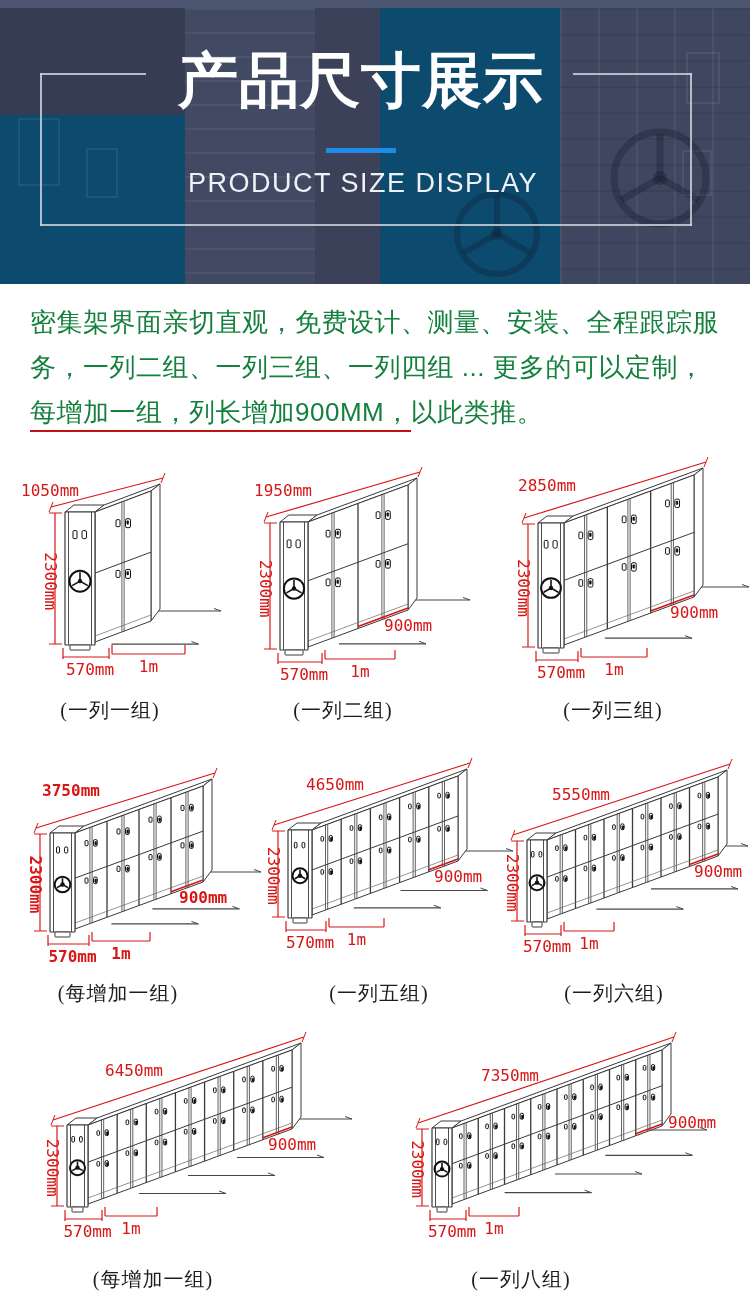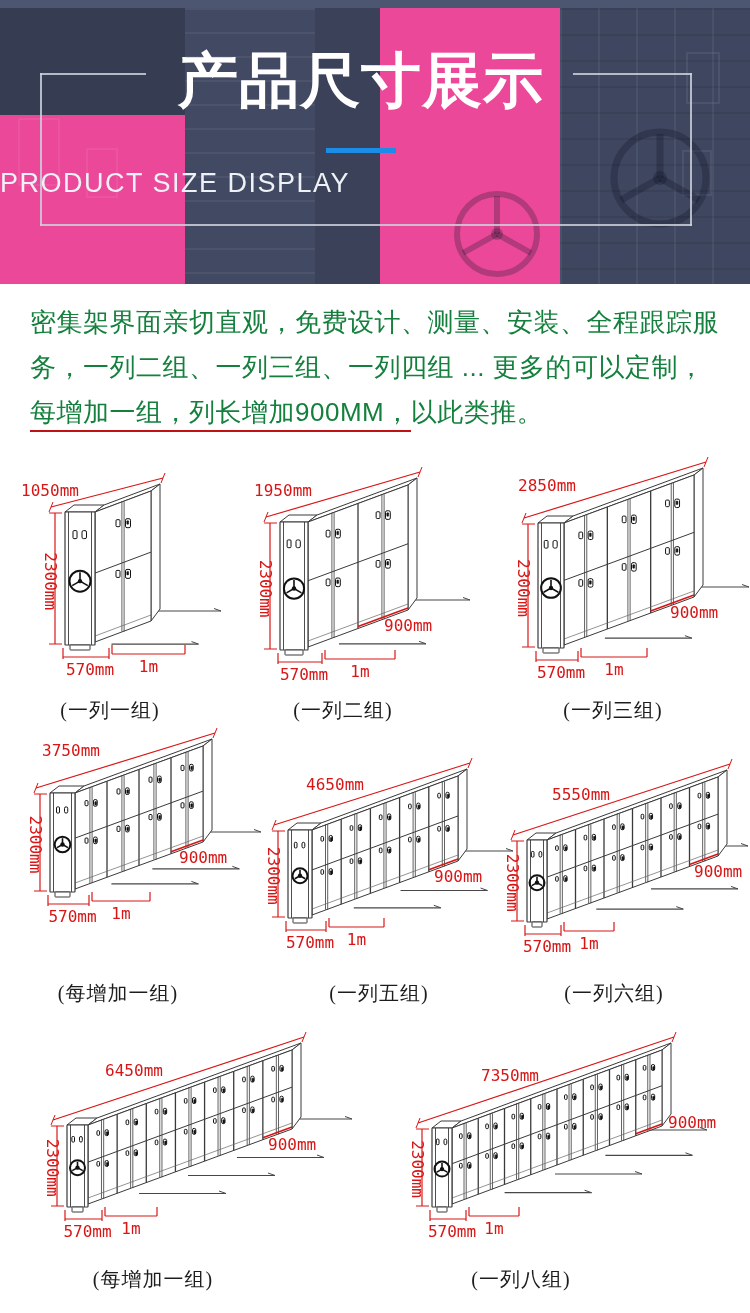--- a/index.html
+++ b/index.html
@@ -25,42 +25,42 @@
   .wheels { left:0; top:0; width:750px; height:284px; }
   .frame { background:#ccd0da; opacity:0.85; }
   .f-tl { left:40px; top:73px; width:106px; height:2px; }
   .f-tr { left:573px; top:73px; width:119px; height:2px; }
   .f-b  { left:40px; top:224px; width:652px; height:2px; }
   .f-l  { left:40px; top:73px; width:2px; height:153px; }
   .f-r  { left:690px; top:73px; width:2px; height:153px; }
   .hero-title { left:0; top:49px; width:750px; padding-right:28px; text-align:center;
                 font-size:60px; font-weight:900; color:#ffffff; letter-spacing:1px; line-height:1.05; }
   .accent-bar { left:326px; top:148px; width:70px; height:5px; background:#1b8ce8; }
-  .hero-sub { left:0; top:168px; width:750px; padding-right:24px; 
+  .hero-sub { left:0; top:168px; width:750px; padding-right:24px; text-align:center;
               font-size:27px; font-weight:400; letter-spacing:1.5px; color:#eef1f6; }
 
   
   .intro { position:absolute; left:30px; top:300px; width:694px; font-size:26px; line-height:45px;
            color:#4e4e4e; letter-spacing:0.5px; }
   .intro .il { display:block; white-space:nowrap; }
   .intro .ul { border-bottom:2px solid #701a75; padding-bottom:3px; }
 
   
   .diagrams { position:absolute; left:0; top:0; width:750px; height:1313px; pointer-events:none; }
   .drawing-slot { position:absolute; }
   .drawing-slot svg { overflow:visible; display:block; }
   .cap { position:absolute; width:220px; text-align:center; font-size:20px; color:#1d1d1d;
          letter-spacing:1px; font-family:"Liberation Serif","DejaVu Serif",serif; }
 </style>
 </head>
 <body>
 
 <div class="page">
 
-  <header class="hero" style="background: #ec4899;">
+  <header class="hero" style="background: #0c4a6e;">
     <div class="abs topbar"></div>
     <div class="abs bgA"></div>
     <div class="abs bgB"></div>
     <div class="abs bgC"></div>
     <div class="abs bgD"></div>
     <div class="abs win win1"></div>
     <div class="abs win win2"></div>
     <div class="abs win win3"></div>
     <div class="abs win win4"></div>
     <svg class="abs wheels" width="750" height="284" viewBox="0 0 750 284">
@@ -277,21 +277,21 @@
             <line x1="99" y1="197" x2="99" y2="188" stroke="#d81616" stroke-width="1.2"></line>
             <line x1="165" y1="197" x2="165" y2="188" stroke="#d81616" stroke-width="1.2"></line>
             <text x="132" y="215" font-size="16" fill="#d81616" text-anchor="middle" font-family="&quot;DejaVu Sans Mono&quot;,&quot;Liberation Mono&quot;,monospace">1m</text>
             <line x1="168.66666666666666" y1="151" x2="212" y2="135" stroke="#d81616" stroke-width="1.6"></line>
             <text x="188" y="158" font-size="16" fill="#d81616" text-anchor="start" font-family="&quot;DejaVu Sans Mono&quot;,&quot;Liberation Mono&quot;,monospace">900mm</text>
           </svg>
         </div>
       <figcaption class="cap" style="left: 503px; top: 697px;">(一列三组)</figcaption>
     </figure>
     <figure class="diag">
-      <div class="drawing-slot" style="left: 2px; top: 712px; width: 256px; height: 228px;">
+      <div class="drawing-slot" style="left: 2px; top: 752px; width: 256px; height: 228px; font-weight: bold;">
           <svg width="256" height="228" viewBox="0 0 256 228">
             <line x1="109.4" y1="171.9" x2="196.4" y2="171.9" stroke="#474747" stroke-width="1.2"></line>
             <line x1="196.4" y1="171.9" x2="189.4" y2="169.4" stroke="#474747" stroke-width="1"></line>
             <line x1="150.36" y1="156.86" x2="237.36" y2="156.86" stroke="#474747" stroke-width="1.2"></line>
             <line x1="237.36" y1="156.86" x2="230.36" y2="154.36" stroke="#474747" stroke-width="1"></line>
             <line x1="171" y1="120" x2="259" y2="120" stroke="#474747" stroke-width="1.2"></line>
             <line x1="259" y1="120" x2="252" y2="117.5" stroke="#474747" stroke-width="1"></line>
             <polygon points="48,81 73,81 82,74 57,74" fill="#fff" stroke="#3a3a3a" stroke-width="1"></polygon>
             <polygon points="73,81 201,34 210,27 82,74" fill="#fff" stroke="#3a3a3a" stroke-width="1"></polygon>
             <polygon points="201,34 210,27 210,118 201,130" fill="#fff" stroke="#3a3a3a" stroke-width="1"></polygon>

